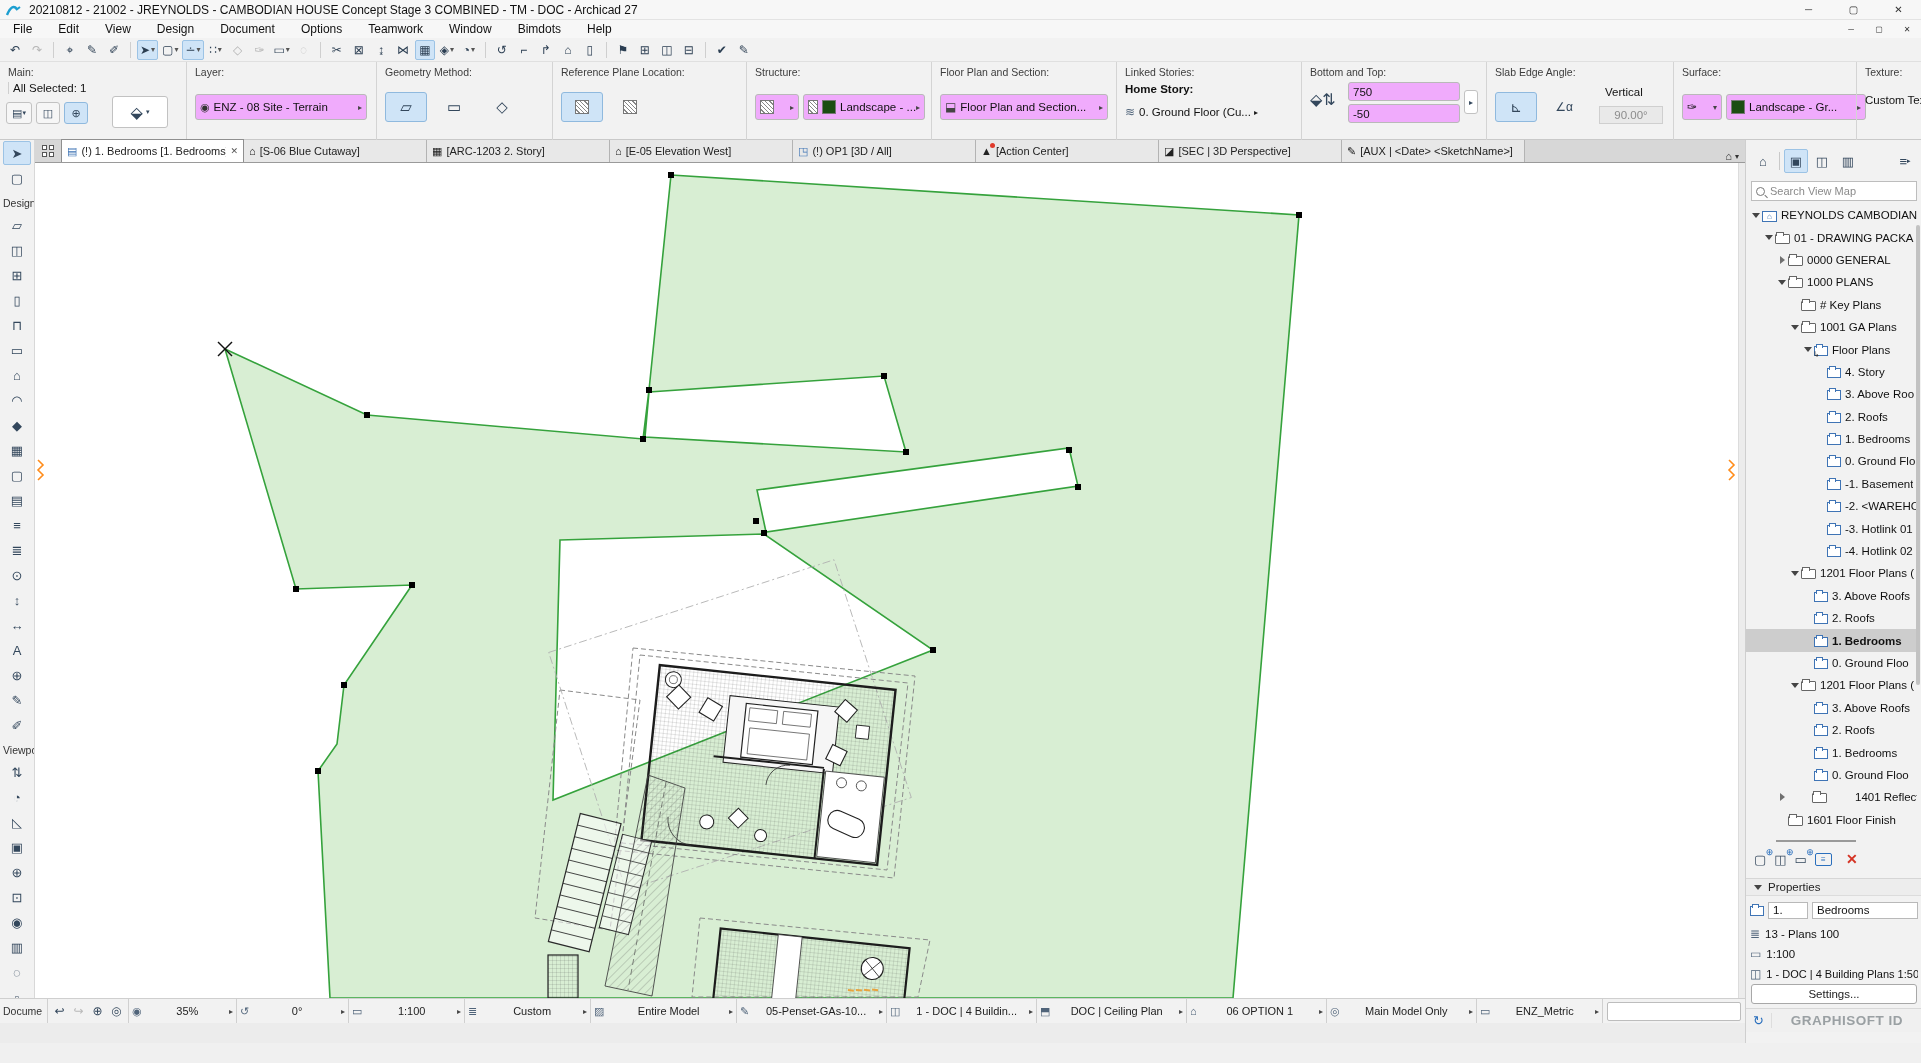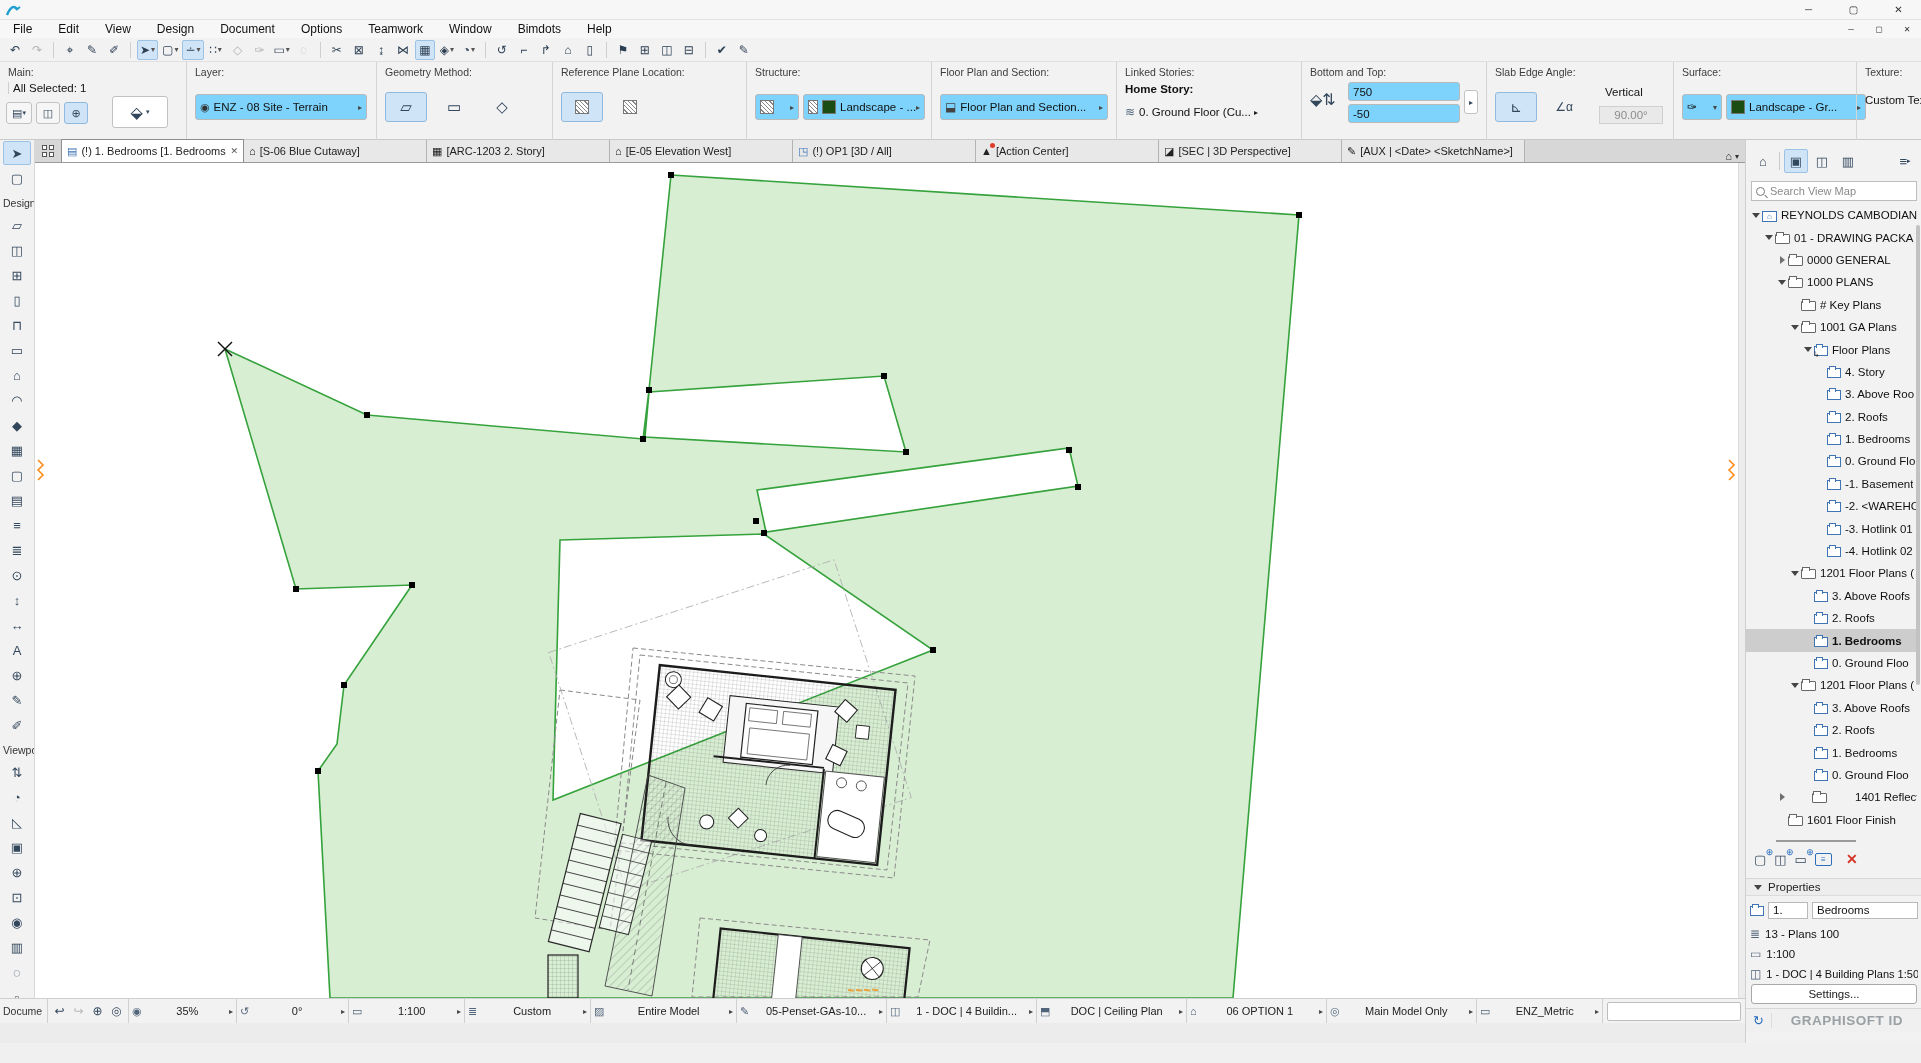--- a/index.html
+++ b/index.html
@@ -28,21 +28,21 @@
   .tbi.dis { color:#b5b5b5; }
   .tbi .car { font-size:8px; color:#555; margin-left:1px;}
   .tsep { width:1px; height:16px; background:#cfcfcf; margin:0 5px;}
 
   
   #infobox { left:0; top:62px; width:1921px; height:78px; background:#f2f2f2; border-bottom:1px solid #c9c9c9; }
   .ibsec { position:absolute; top:0; height:78px; border-left:1px solid #d4d4d4; }
   .ibsec:first-child { border-left:none; }
   .iblab { position:absolute; left:8px; top:4px; font-size:10.5px; color:#3c3c3c; white-space:nowrap;}
   .ibtxt { font-size:11.5px; color:#111; white-space:nowrap;}
-  .field { background:#7dd3fc; border:1px solid #b9b9b9; border-radius:3px; display:flex; align-items:center; font-size:11.5px; color:#111; padding:0 4px; overflow:hidden; white-space:nowrap;}
+  .field { background:#f0abfc; border:1px solid #b9b9b9; border-radius:3px; display:flex; align-items:center; font-size:11.5px; color:#111; padding:0 4px; overflow:hidden; white-space:nowrap;}
   .field .arr { margin-left:auto; font-size:8px; color:#444; }
   .sq-btn { background:#f6f6f6; border:1px solid #c2c2c2; border-radius:3px; display:flex; align-items:center; justify-content:center; color:#33475c; }
   .sq-btn.on { background:#cfe4f7; border-color:#8fb9de; }
   .swatch { display:inline-block; width:14px; height:14px; border:1px solid #777; margin-right:4px; flex:none;}
   .hatchsw { background:repeating-linear-gradient(45deg,#fff,#fff 2px,#888 2px,#888 3px); }
 
   
   #tabstrip { left:35px; top:140px; width:1710px; height:23px; background:#d7d7d7; border-bottom:1px solid #9a9a9a; display:flex; align-items:flex-end;}
   #tabgrid { width:26px; height:22px; display:flex; align-items:center; justify-content:center; }
   .grid4 { width:12px; height:12px; display:grid; grid-template-columns:5px 5px; grid-gap:2px;}
@@ -125,20 +125,21 @@
 </head>
 <body>
 
 <div id="app">
 
   <div id="titlebar" class="abs">
     <svg id="logo" viewBox="0 0 18 14">
       <path d="M2 12 Q 7 0 12 6" stroke="#1d9fd1" stroke-width="2.4" fill="none"></path>
       <path d="M11 7 L15 4" stroke="#1d9fd1" stroke-width="2" fill="none"></path>
     </svg>
+    <span class="title">20210812 - 21002 - JREYNOLDS - CAMBODIAN HOUSE Concept Stage 3 COMBINED - TM - DOC - Archicad 27</span>
     <div class="wctrls">
       <span class="wbtn">─</span>
       <span class="wbtn">▢</span>
       <span class="wbtn">✕</span>
     </div>
   </div>
 
   <div id="menubar" class="abs">
     <div id="menubar-items">
         <span class="mitem">File</span>

